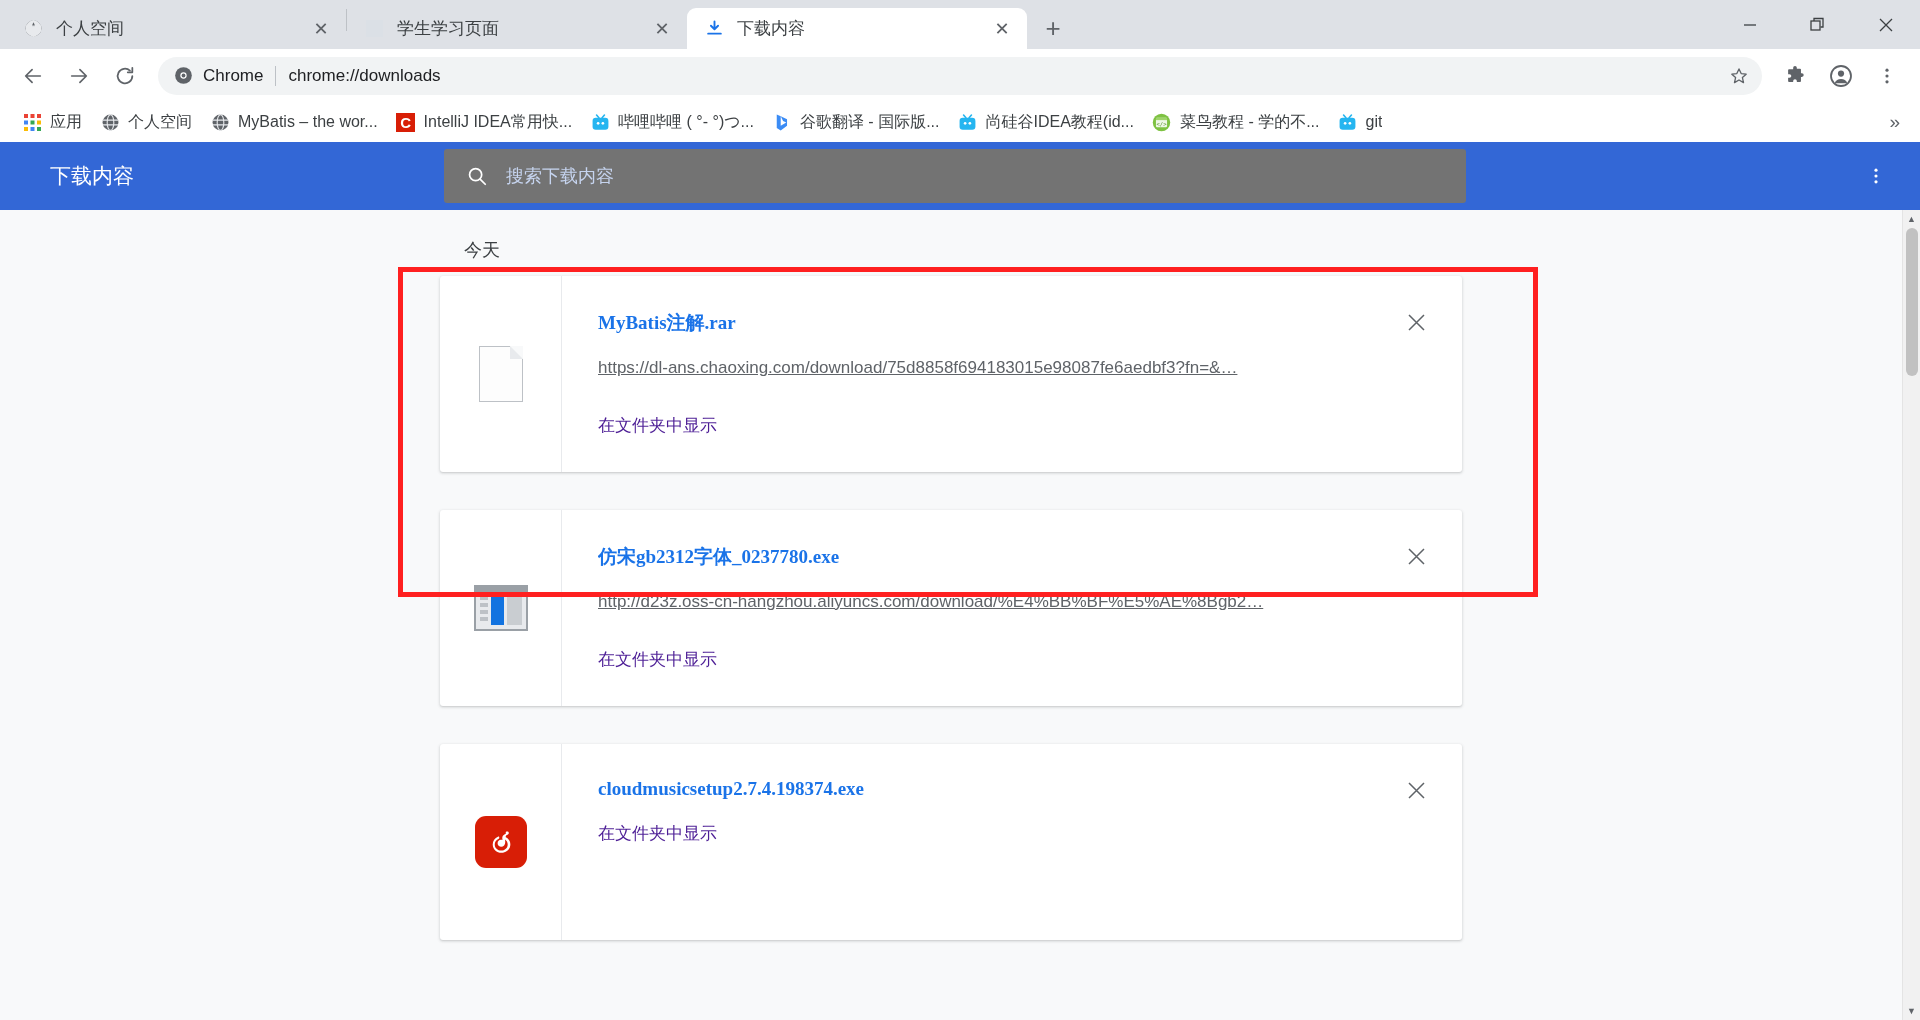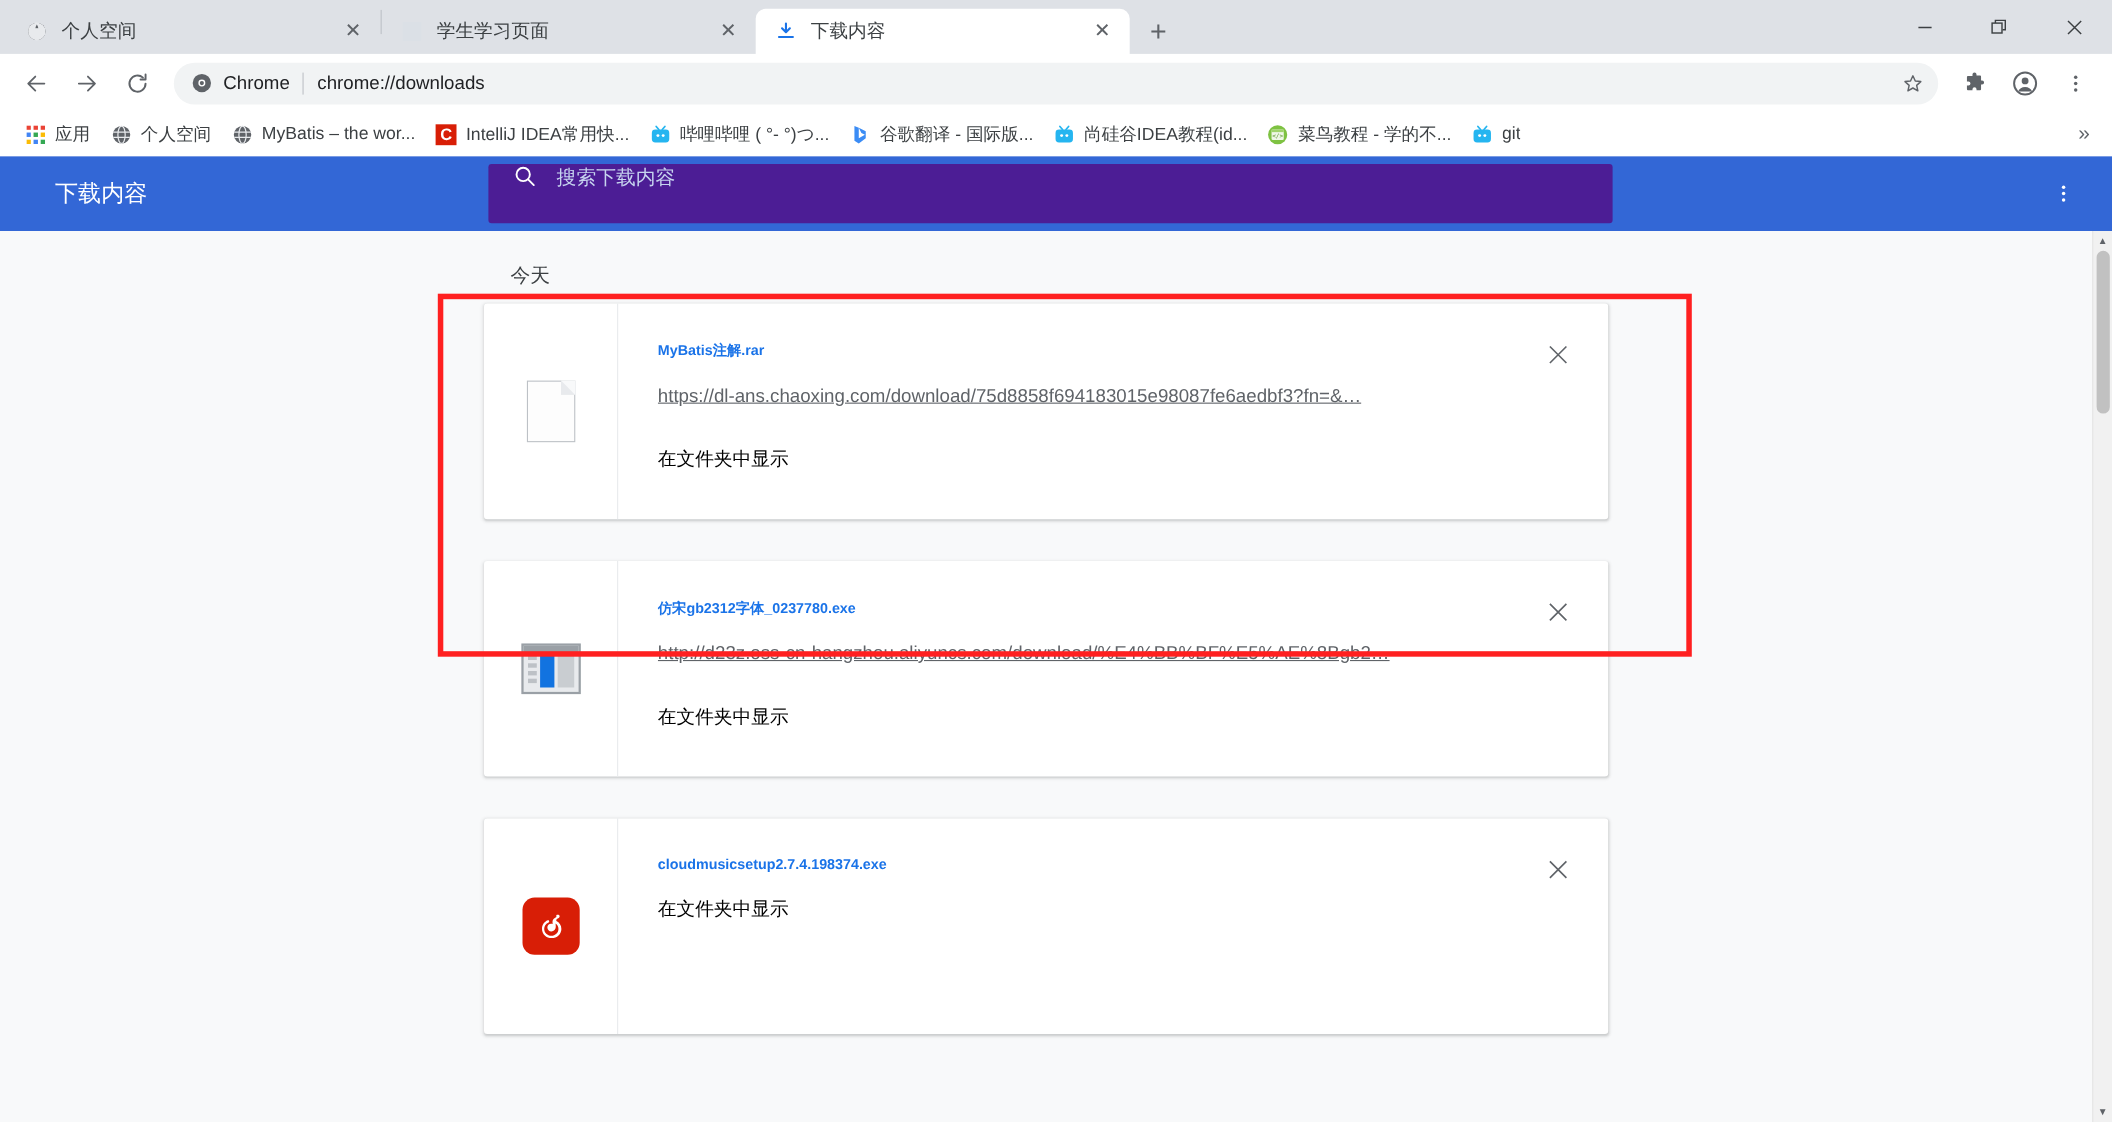--- a/index.html
+++ b/index.html
@@ -192,23 +192,24 @@
   .dl-title {
     color: #ffffff;
     font-size: 21px;
     width: 420px;
     flex: 0 0 420px;
     padding-left: 26px;
   }
   .dl-search {
     width: 1022px;
     height: 54px;
-    background: #4c1d95;
+    background: #737373;
     border-radius: 3px;
     display: flex;
+    align-items: center;
     padding: 0 22px;
     gap: 18px;
   }
   .dl-search-ph {
     color: #c6d4ef;
     font-size: 18px;
   }
   .dl-more {
     margin-left: auto;
     color: #ffffff;
@@ -256,39 +257,40 @@
     align-items: center;
     justify-content: center;
   }
   .dl-info {
     flex: 1 1 auto;
     padding: 34px 0 26px 36px;
     min-width: 0;
   }
   .dl-name {
     color: #1a73e8;
-    font-size: 13px;
+    font-size: 19px;
     font-weight: bold;
     margin-bottom: 22px;
     white-space: nowrap;
     overflow: hidden;
     text-overflow: ellipsis;
+    font-family: Liberation Serif, serif;
   }
   .dl-url {
     color: #5f6368;
     font-size: 17px;
     margin-bottom: 36px;
     white-space: nowrap;
     overflow: hidden;
     text-overflow: ellipsis;
     max-width: 760px;
     text-decoration: underline;
   }
   .dl-show {
-    color: #000000;
+    color: #4c1d95;
     font-size: 17px;
     display: inline-block;
   }
   .dl-x {
     position: absolute;
     top: 26px; right: 26px;
     width: 40px; height: 40px;
     display: flex; align-items: center; justify-content: center;
     color: #5f6368;
     border-radius: 50%;

